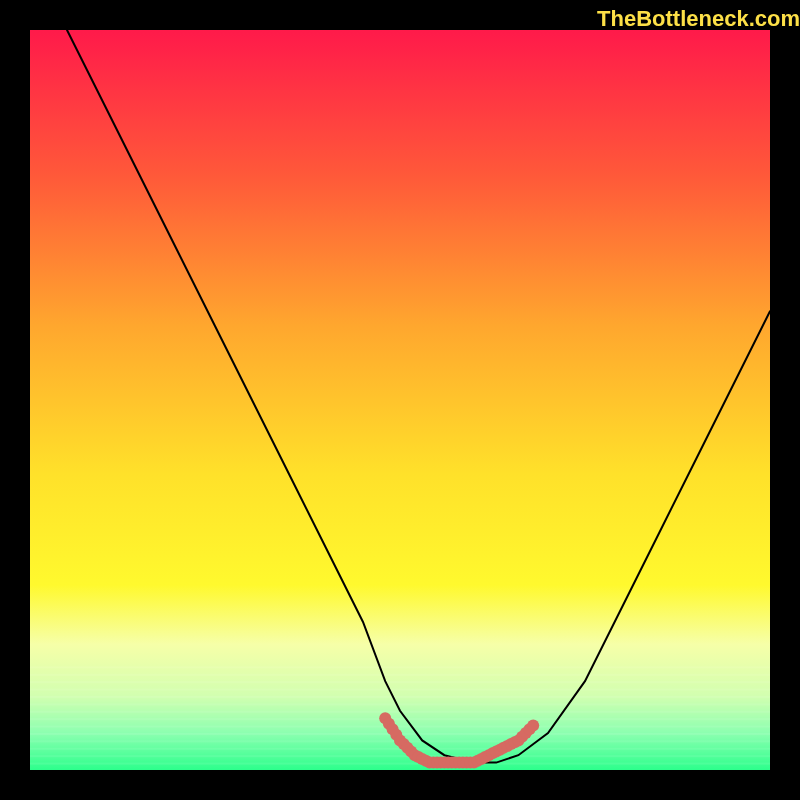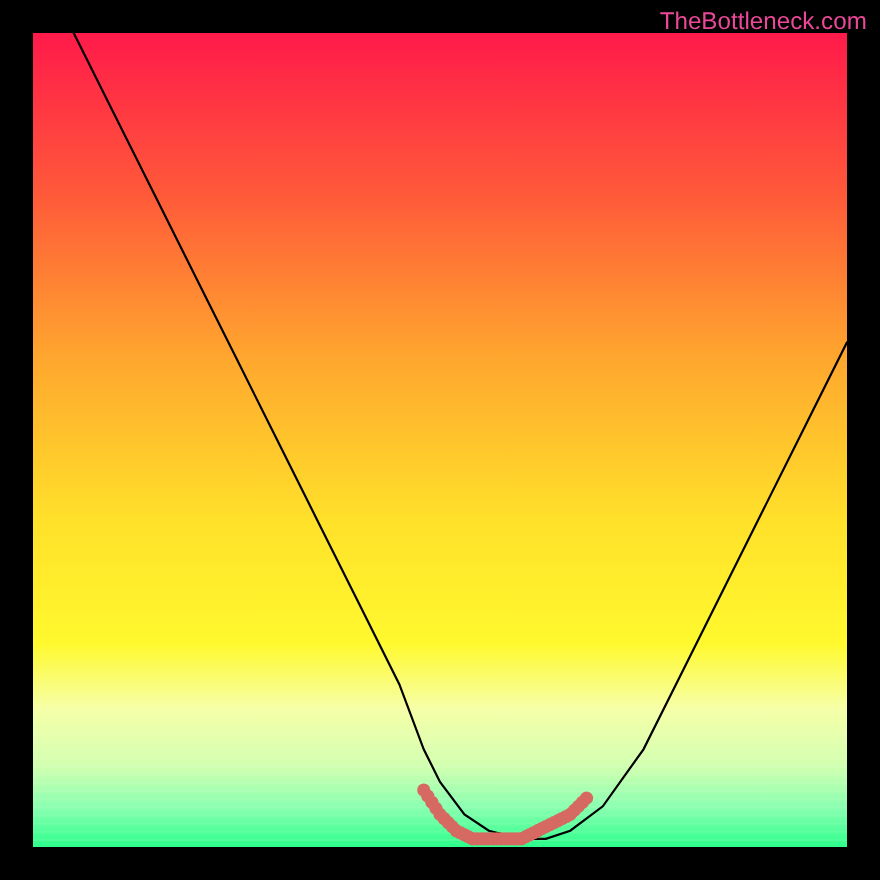--- a/index.html
+++ b/index.html
@@ -13,24 +13,24 @@
   }
   .frame {
     position: relative;
     width: 800px;
     height: 800px;
     background: #000;
   }
   .watermark {
     position: absolute;
     top: 6px;
-    right: 12px;
-    color: #ec4899;
+    right: 0;
+    color: #fde047;
     font-size: 22px;
-    font-weight: 400;
+    font-weight: 700;
     z-index: 10;
   }
   .plot-wrap {
     position: absolute;
     left: 30px;
     top: 30px;
     right: 30px;
     bottom: 30px;
   }
   svg { display: block; }

